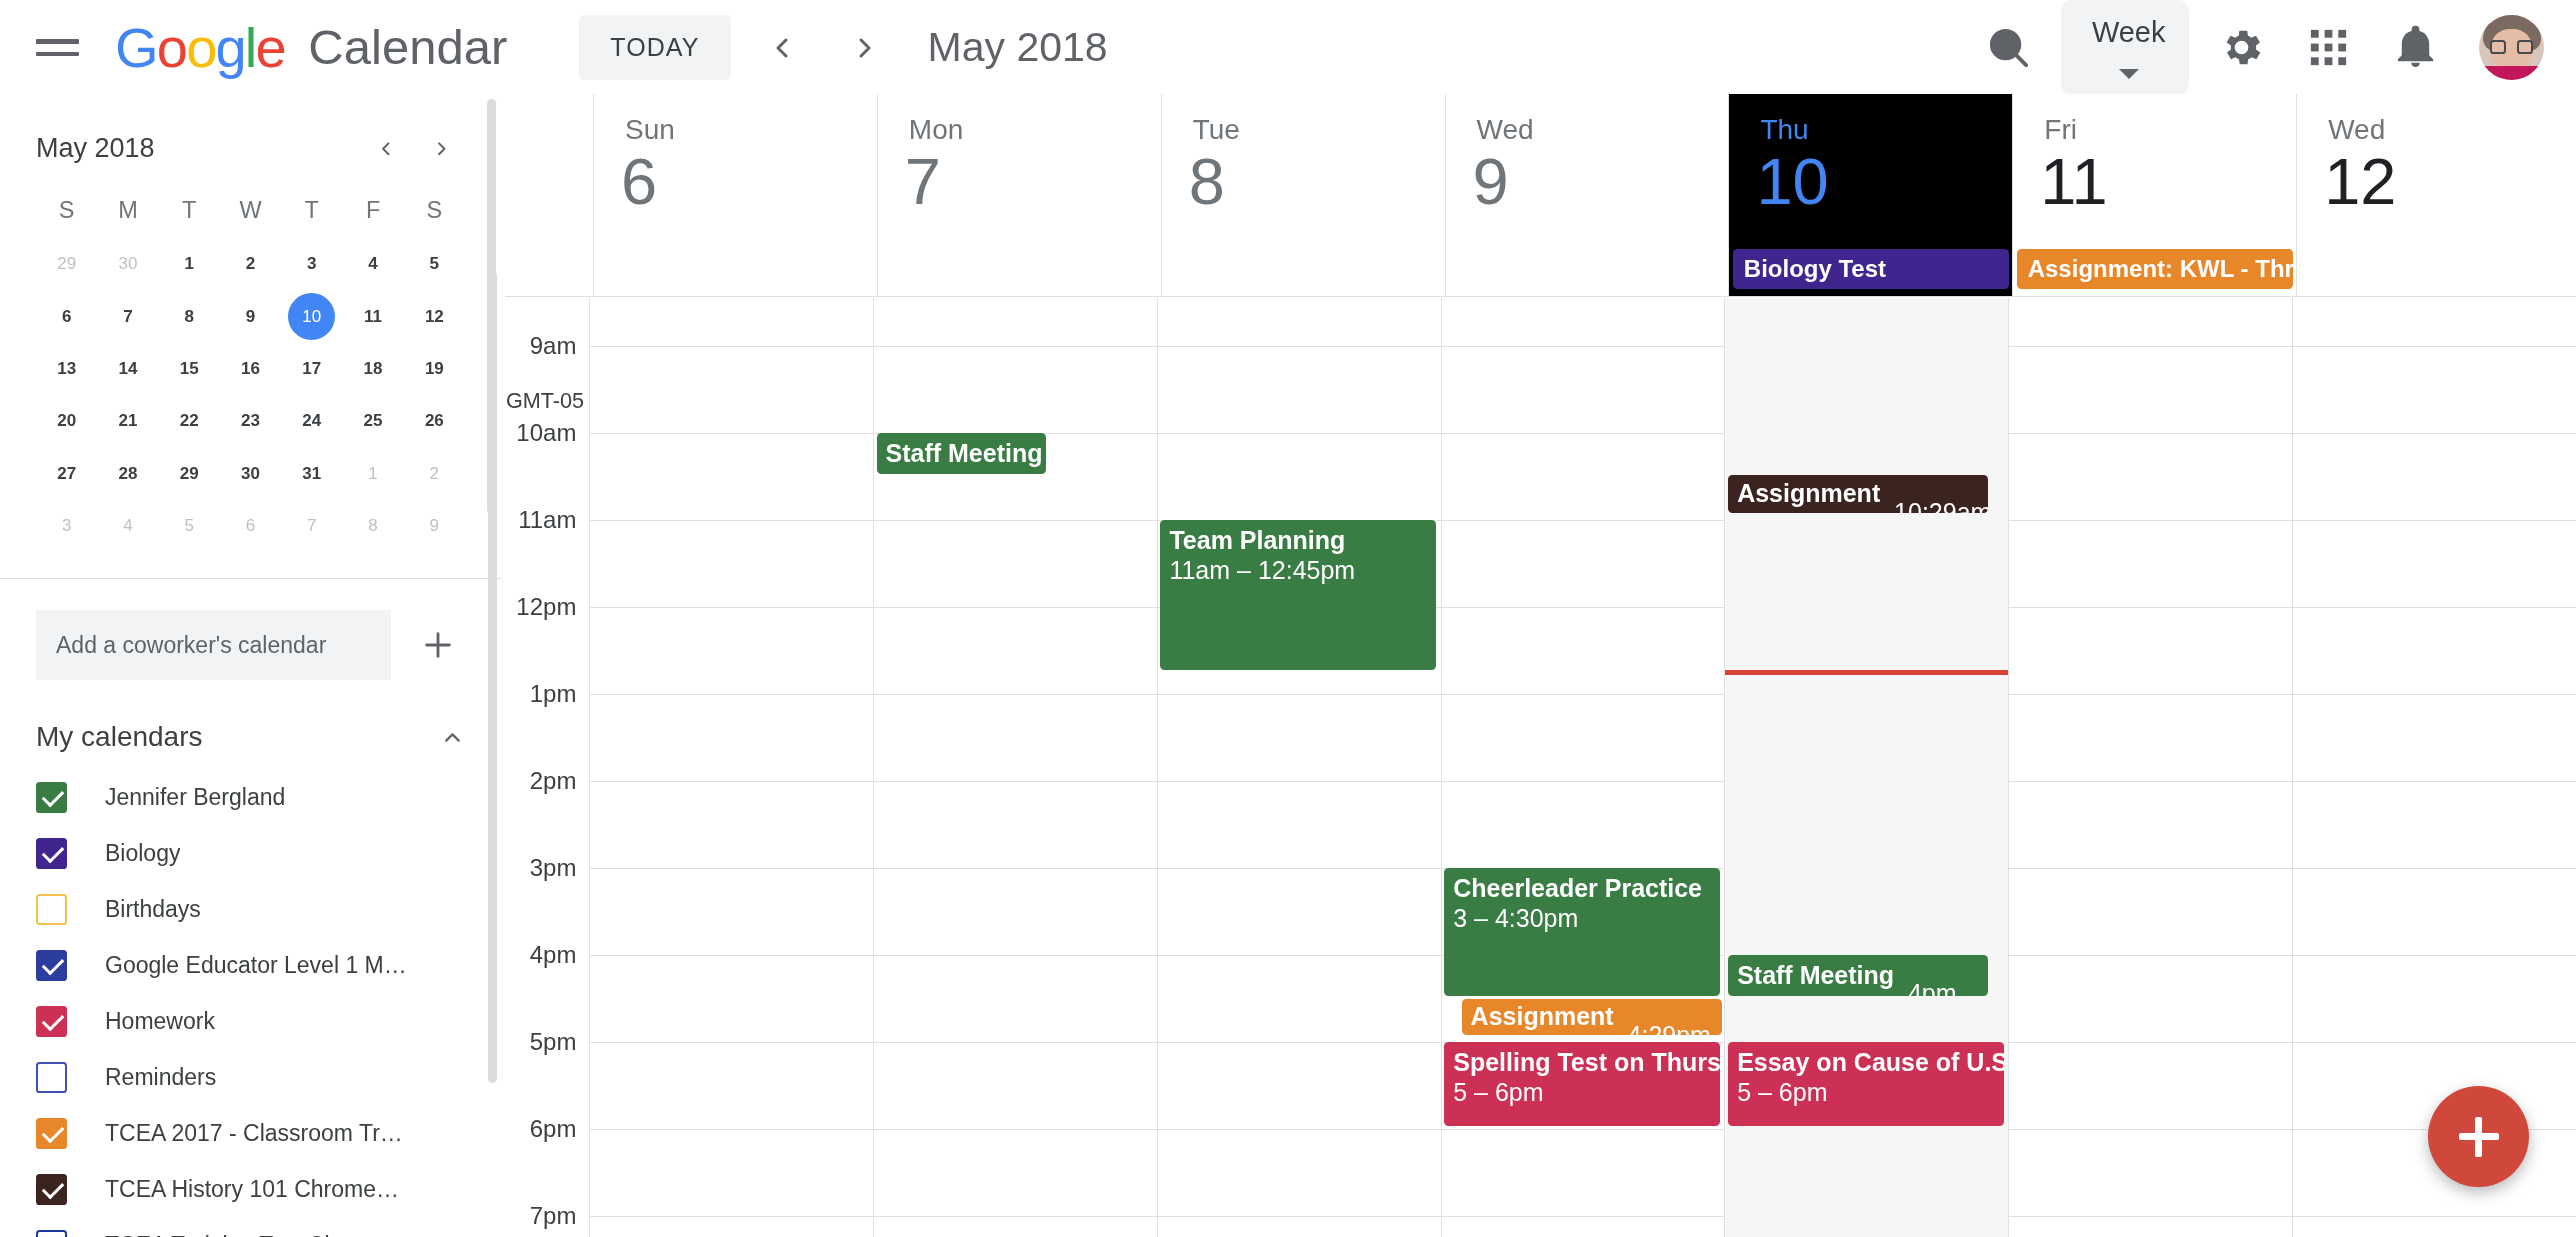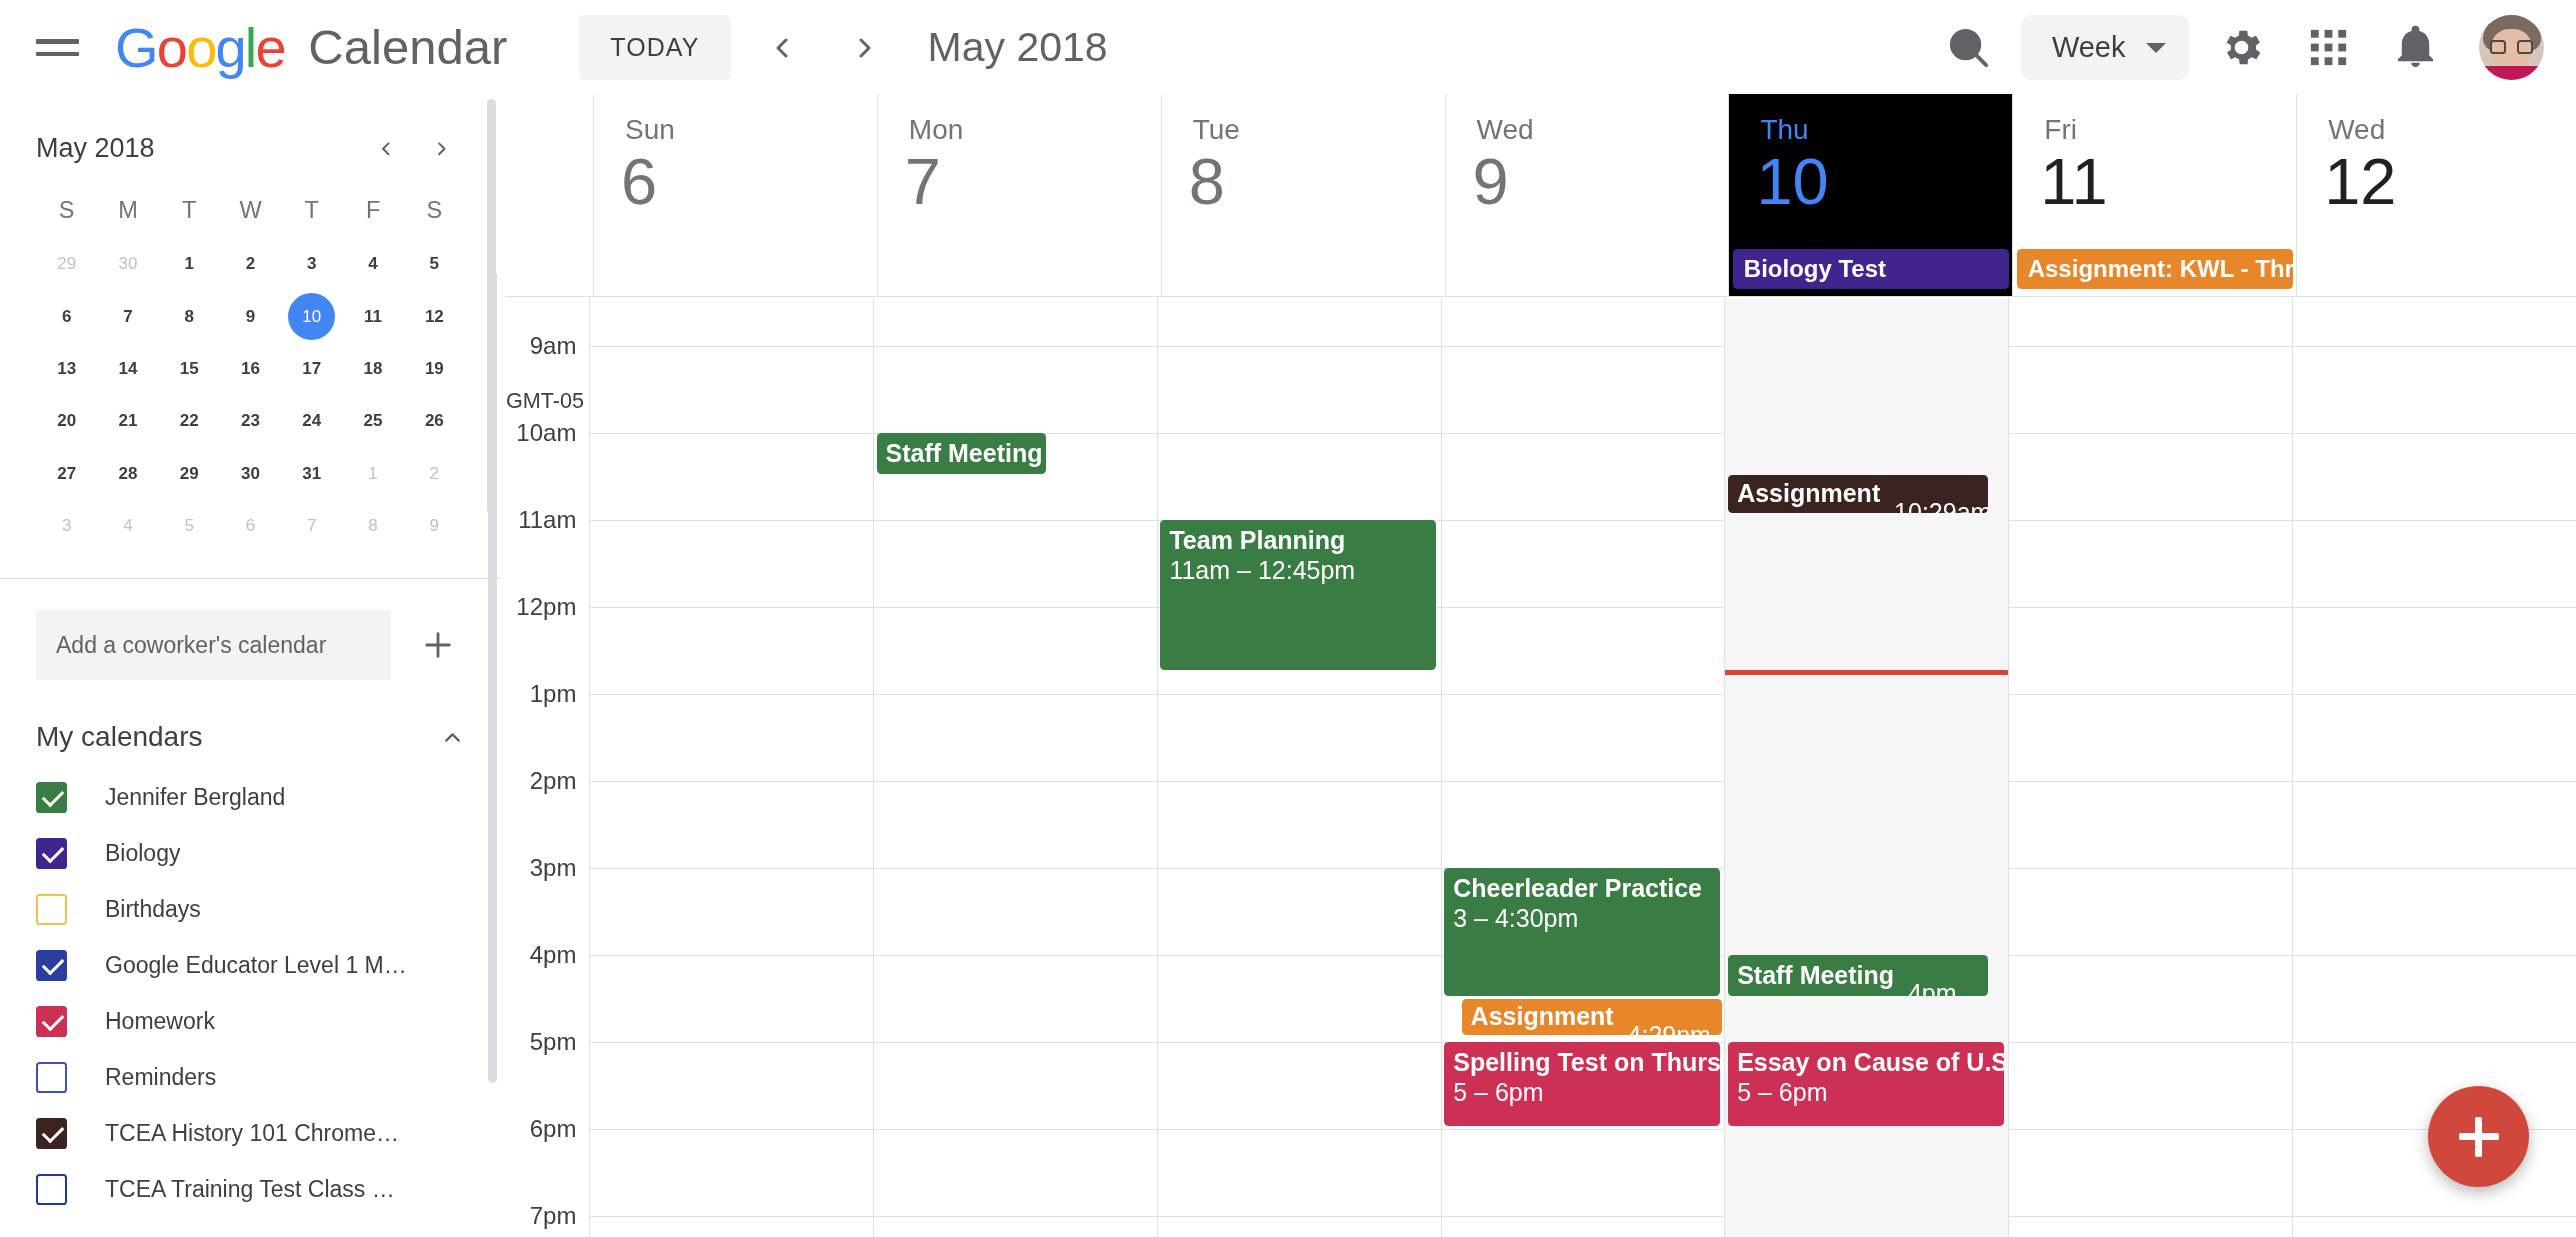--- a/index.html
+++ b/index.html
@@ -50,21 +50,21 @@
   .period-title { font-size: 41px; color:#5f6368; margin-left: 31px; white-space:nowrap; }
 
   .topbar-right {
     margin-left: auto; display:flex; align-items:center; gap: 0px; padding-right: 32px;
   }
   .iconbtn { width: 87px; height: 87px; display:flex; align-items:center; justify-content:center; cursor:pointer; color:#5f6368; }
   .iconbtn svg { width: 47px; height: 47px; fill:#5f6368; }
   .view-select {
     background:#f1f3f4; border-radius:11px;
     display:flex; align-items:center; gap:20px;
-    padding: 16px 23.5px 16px 31px; margin: 0 9px; cursor:pointer;
+    padding: 16px 23.5px 16px 31px; margin: 0 9px; cursor:pointer;flex-direction:column;
   }
   .view-select .lbl { font-size: 29px; color:#3c4043; }
   .view-select .caret { width:0;height:0;border-left:10px solid transparent;border-right:10px solid transparent;border-top:10.8px solid #5f6368; }
   .avatar {
     width: 65px; height: 65px; border-radius: 50%;
     margin-left: 20px; overflow:hidden; cursor:pointer;
     background: #d9c6bb; position: relative; flex: none;
   }
   .avatar .hair { position:absolute; left:3.6px; top:0px; width:58px; height:36px; background:#7a6a60; border-radius:31px 31px 16px 16px; }
   .avatar .face { position:absolute; left:11.7px; top:14.4px; width:41px; height:43px; background:#e3bda6; border-radius:21px 21px 23.5px 23.5px; }
@@ -378,20 +378,24 @@
       </div>
       <div class="cal-item">
         <div class="cal-cb on" style="background: rgb(205, 48, 85); border-color: rgb(205, 48, 85);"></div>
         <div class="cal-label">Homework</div>
       </div>
       <div class="cal-item">
         <div class="cal-cb" style="background: rgb(255, 255, 255); border-color: rgb(63, 81, 181);"></div>
         <div class="cal-label">Reminders</div>
       </div>
       <div class="cal-item">
+        <div class="cal-cb on" style="background: rgb(232, 134, 42); border-color: rgb(232, 134, 42);"></div>
+        <div class="cal-label">TCEA 2017 - Classroom Tr…</div>
+      </div>
+      <div class="cal-item">
         <div class="cal-cb on" style="background: rgb(59, 36, 32); border-color: rgb(59, 36, 32);"></div>
         <div class="cal-label">TCEA History 101 Chrome…</div>
       </div>
       <div class="cal-item">
         <div class="cal-cb" style="background: rgb(255, 255, 255); border-color: rgb(26, 58, 158);"></div>
         <div class="cal-label">TCEA Training Test Class …</div>
       </div>
     </div>
 
   <div class="sb-scrollbar"></div>

